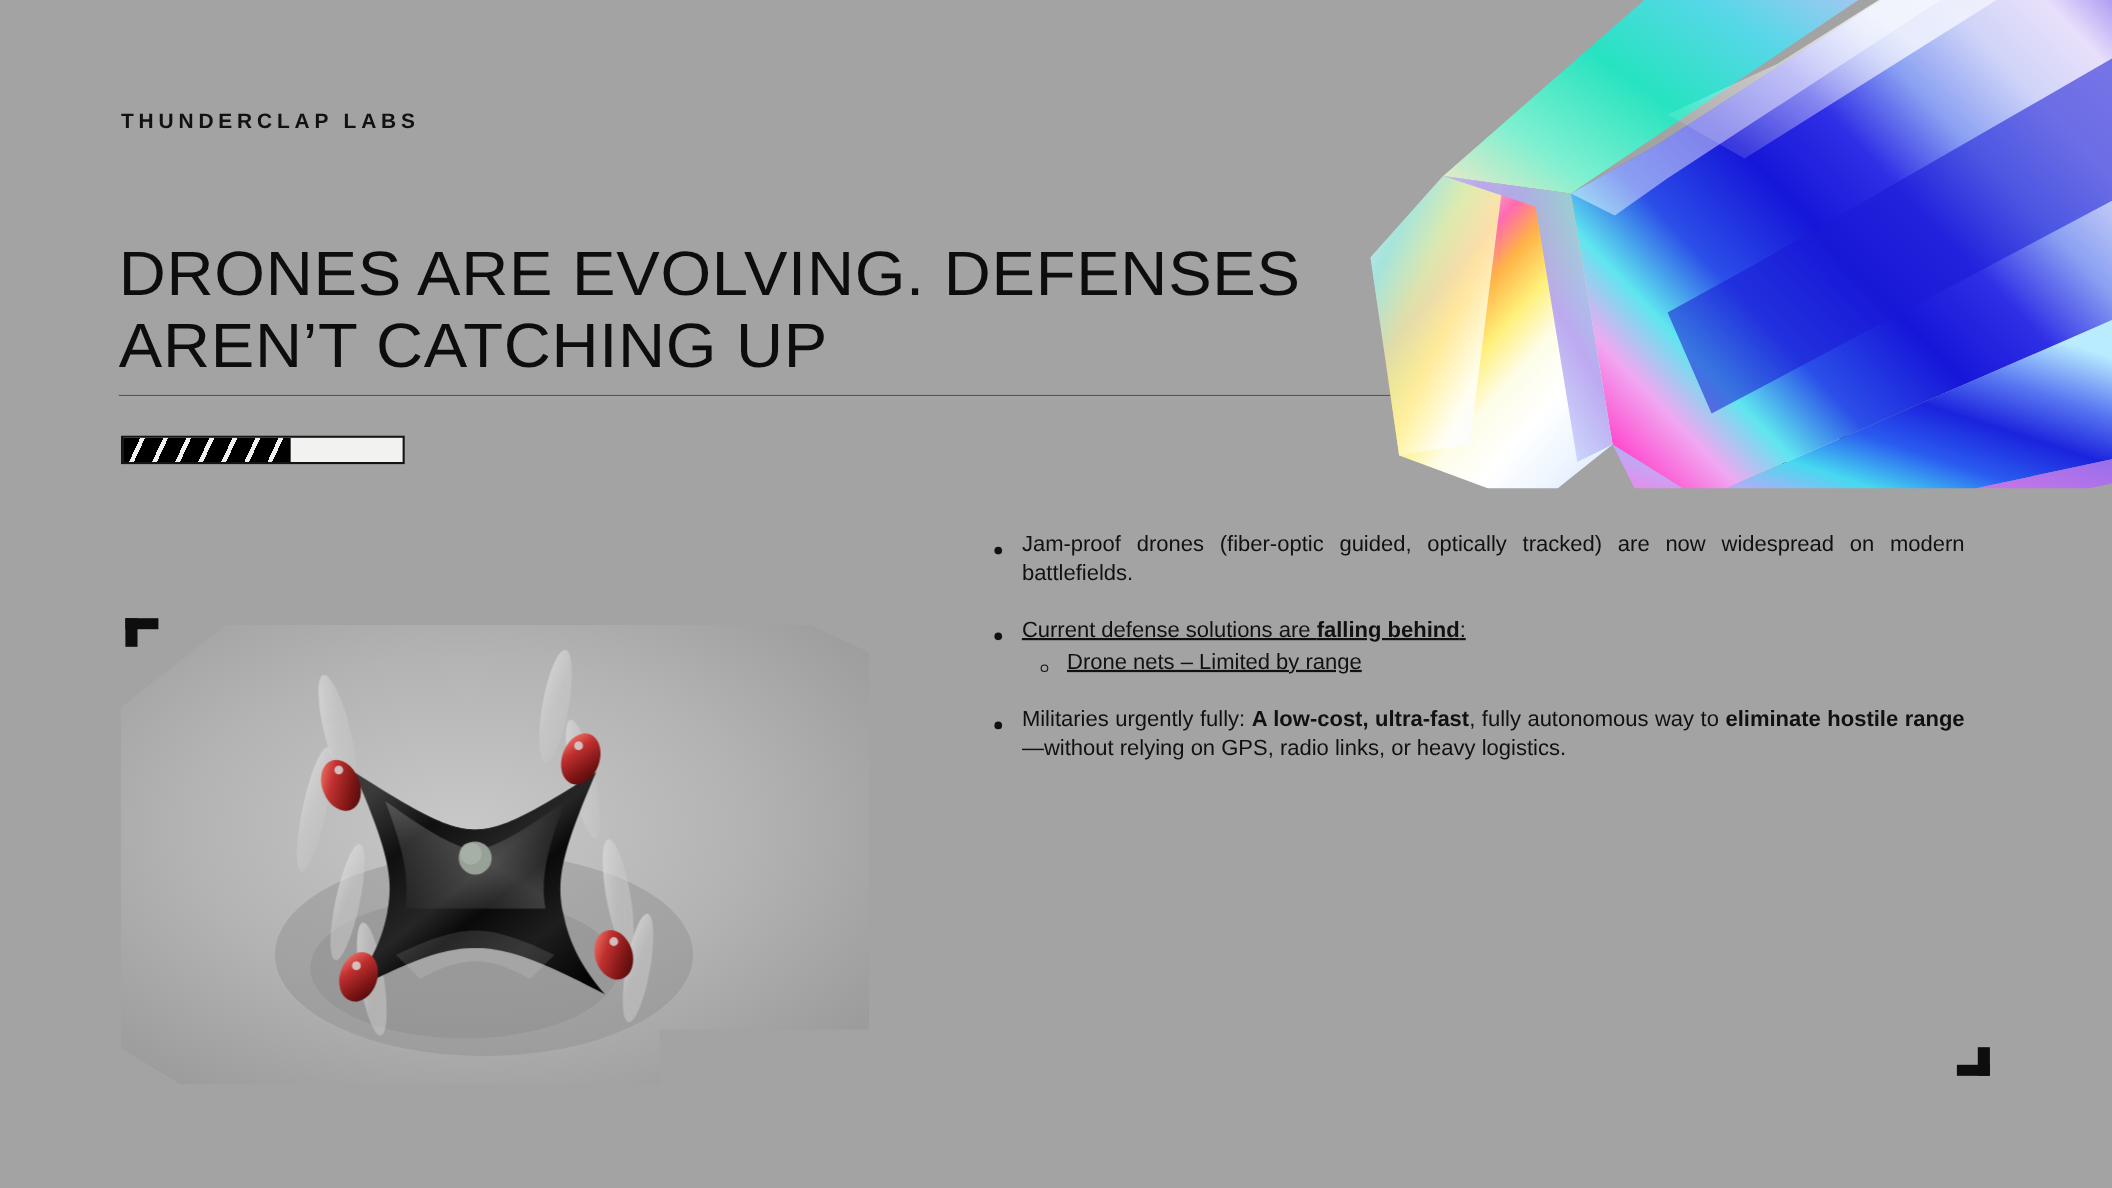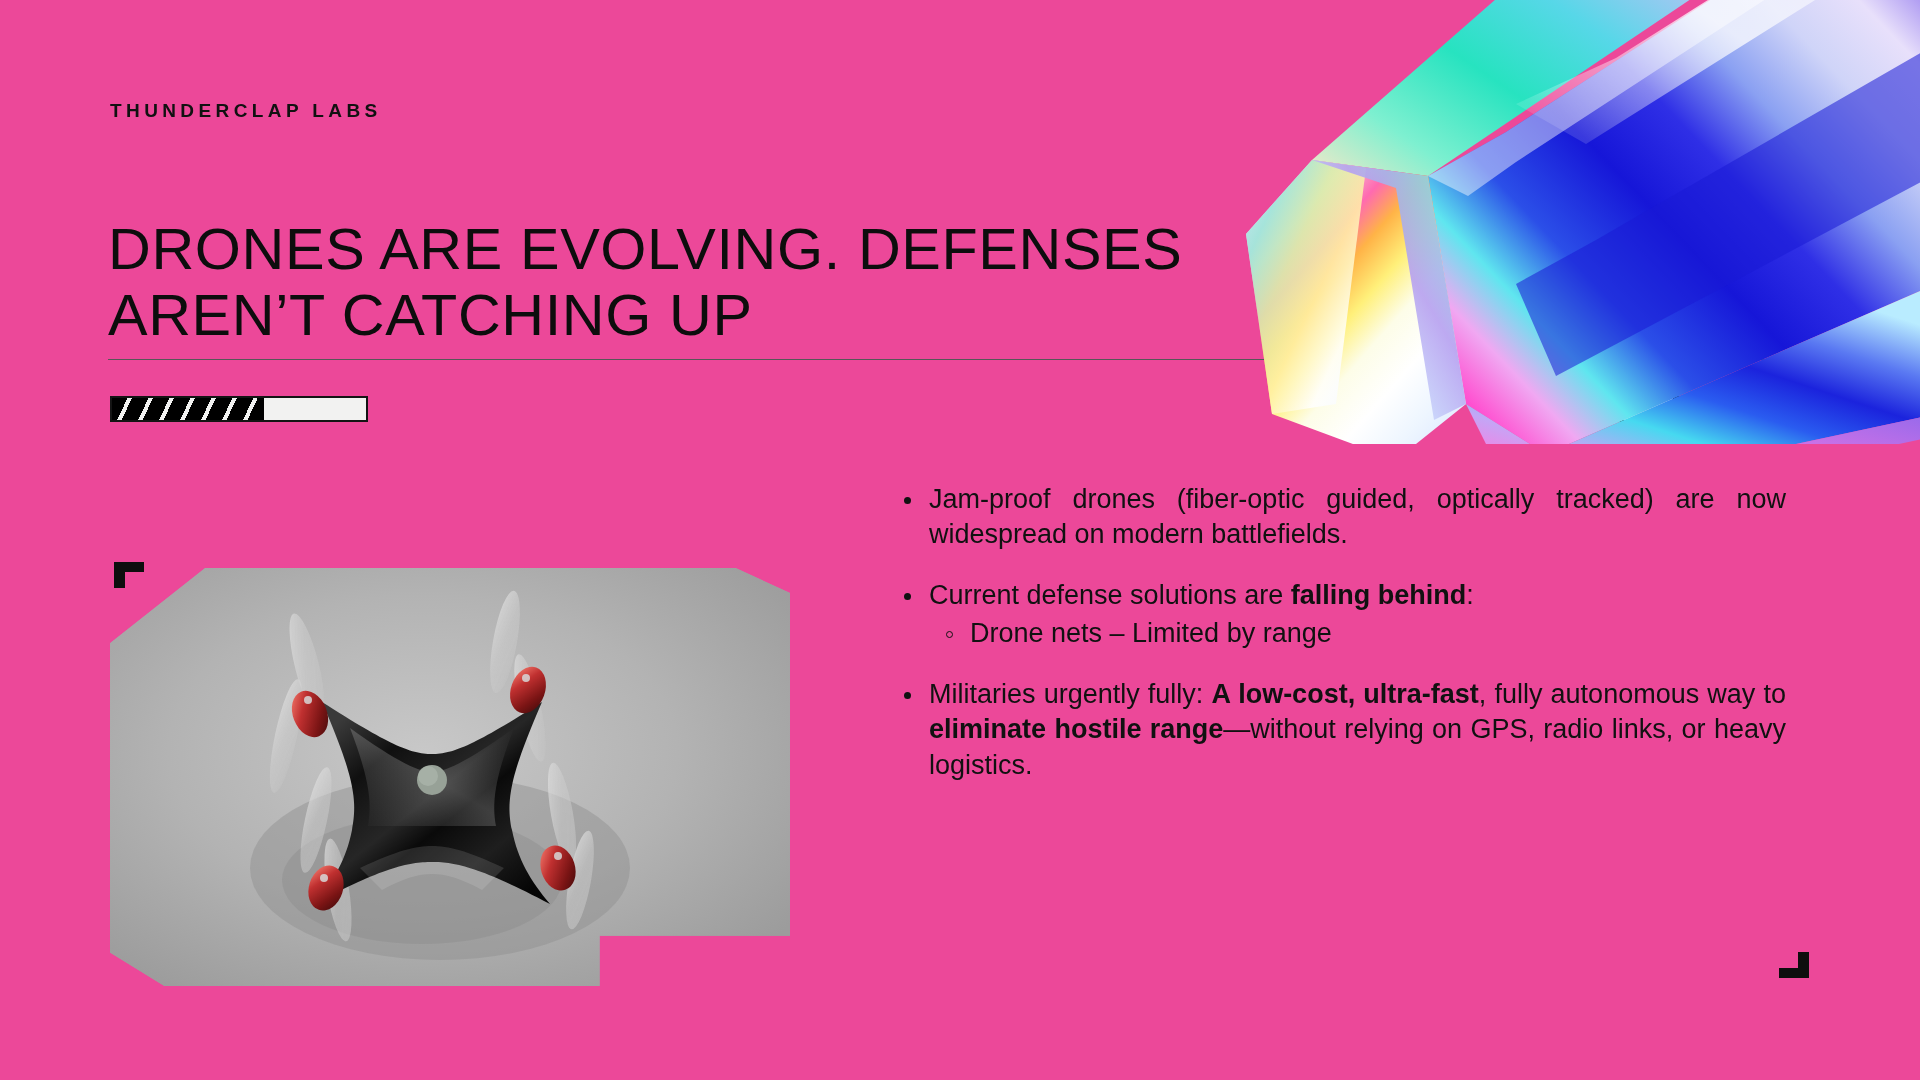--- a/index.html
+++ b/index.html
@@ -4,21 +4,21 @@
 <style>
   html, body {
     margin: 0;
     padding: 0;
     background: #ededec;
   }
   .slide {
     position: relative;
     width: 1920px;
     height: 1080px;
-    background: #ec4899;
+    background: #a3a3a3;
     overflow: hidden;
     font-family: "Liberation Sans", sans-serif;
     color: #111111;
   }
 
   
   .eyebrow {
     position: absolute;
     left: 110px;
     top: 100px;
@@ -134,21 +134,21 @@
   .bracket-br { left: 1779px; top: 952px; }
   .bracket-br .bar-h { left: 0; bottom: 0; width: 30px; height: 10px; }
   .bracket-br .bar-v { right: 0; top: 0; width: 11px; height: 26px; }
 
   
   .body {
     position: absolute;
     left: 898px;
     top: 482px;
     width: 888px;
-    font-size: 27px;
+    font-size: 20px;
     line-height: 1.30;
     color: #111111;
   }
   .blk { margin-bottom: 26px; }
   .blk:last-child { margin-bottom: 0; }
 
   ul.lvl1 {
     list-style: none;
     margin: 0;
     padding: 0;
@@ -187,21 +187,21 @@
     position: absolute;
     left: 4px;
     top: 15px;
     width: 7px;
     height: 7px;
     border-radius: 50%;
     border: 1.5px solid #111111;
     box-sizing: border-box;
     background: transparent;
   }
-  li.nojust { text-align: left; }
+  li.nojust { text-align: left; text-decoration: underline; }
   b { font-weight: 700; }
 </style>
 </head>
 <body>
 
 <div class="slide">
 
   <div class="eyebrow">THUNDERCLAP LABS</div>
 
   <h1 class="headline">

